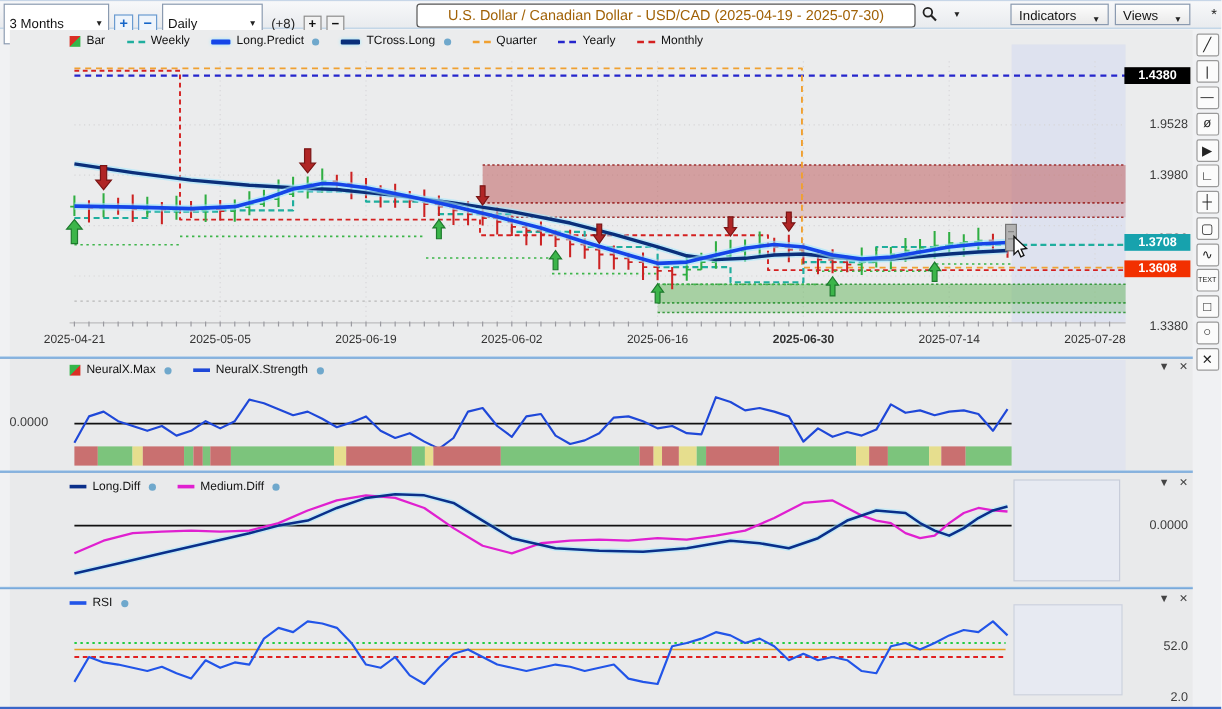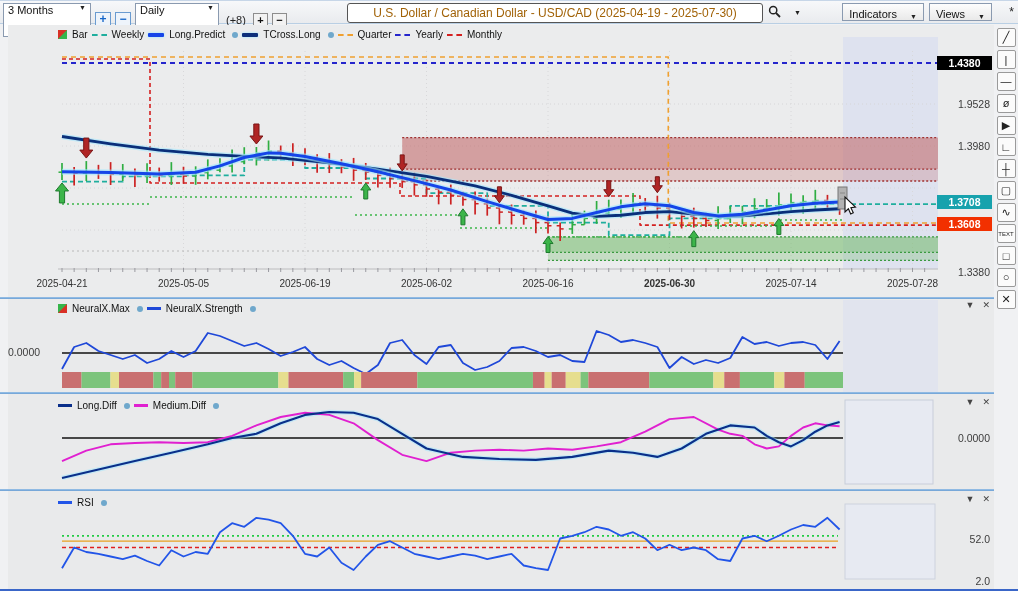--- a/index.html
+++ b/index.html
@@ -2,21 +2,21 @@
 <html><head>
 <meta charset="utf-8">
 <style>
   html,body{margin:0;padding:0;background:#fff;}
   .stage{position:relative;width:1018px;height:591px;background:#f0f1f3;
          font-family:"Liberation Sans",sans-serif;overflow:hidden;border-top:1px solid #c7d6e8;}
   
   .tb{position:absolute;top:0;left:0;width:1018px;height:23px;
       background:linear-gradient(#f7f8fa,#e9ebee);border-bottom:1px solid #b9cfe4;box-sizing:border-box;}
   .tb-left{position:absolute;left:3px;top:2px;display:flex;align-items:center;gap:4px;}
-  .select{display:flex;justify-content:space-between;background:#fff;
+  .select{display:flex;align-items:center;justify-content:space-between;background:#fff;
           border:1px solid #8a9ab0;height:34px;font-size:11px;color:#111;padding:0 4px;box-sizing:border-box;}
   .caret{font-size:7px;color:#222;margin-left:8px;}
   .btn-blue{width:16px;height:16px;border:1px solid #6a9bd0;background:#eef4fb;color:#1565c8;
             font-weight:bold;font-size:12px;line-height:13px;text-align:center;box-sizing:border-box;}
   .btn-gray{width:15px;height:15px;border:1px solid #8d8d8d;background:#f2f2f2;color:#111;
             font-weight:bold;font-size:11px;line-height:12px;text-align:center;box-sizing:border-box;}
   .offset{font-size:11px;color:#222;margin:0 3px;}
   .title-box{position:absolute;left:347px;top:2px;width:414px;height:18px;background:#fff;
              border:1px solid #555;border-radius:3px;font-size:12px;color:#a16207;
              display:flex;align-items:center;justify-content:center;white-space:nowrap;}
@@ -25,21 +25,21 @@
   .tb-btn{height:18px;border:1px solid #8a9ab0;background:linear-gradient(#fdfdfd,#e9e9e9);
           font-size:11px;color:#111;display:flex;align-items:flex-end;gap:5px;padding:0 6px;box-sizing:border-box;}
   .star{position:absolute;right:4px;top:4px;font-size:12px;color:#222;}
   
   .tools-col{position:absolute;top:26px;right:0;width:24px;display:flex;flex-direction:column;align-items:center;}
   .tool{width:19px;height:19px;margin:1.4px 0;background:#fbfbfb;border:1px solid #9a9a9a;border-radius:2px;
         display:flex;align-items:center;justify-content:center;font-size:11px;color:#222;box-sizing:border-box;}
   .tool.small-text{font-size:6px;letter-spacing:0;}
   
   svg{position:absolute;left:8px;}
-  .legend-row{position:absolute;display:flex;gap:4px;font-size:10px;color:#111;align-items:center;z-index:5;}
+  .legend-row{position:absolute;display:flex;gap:18px;font-size:10px;color:#111;align-items:center;z-index:5;}
   .li{display:flex;align-items:center;gap:5px;}
   .sw-dash{width:15px;border-top:2px dashed;}
   .sw-thick{width:16px;height:4px;border-radius:1px;}
   .sw-line{width:14px;height:2.5px;}
   .sw-bar{width:9px;height:9px;}
   .info-dot{width:6px;height:6px;border-radius:50%;background:#6fa8cc;margin-left:2px;}
   .plab{position:absolute;left:942px;width:48px;text-align:right;font-size:10.5px;color:#3c3c3c;z-index:4;}
   .badge{position:absolute;left:937px;width:55px;height:14px;color:#fff;font-weight:bold;font-size:10.5px;
          text-align:center;line-height:14px;z-index:5;}
   .sep{position:absolute;left:0;width:994px;height:2px;background:linear-gradient(#9cc3e8,#6b9fd4);z-index:6;}

